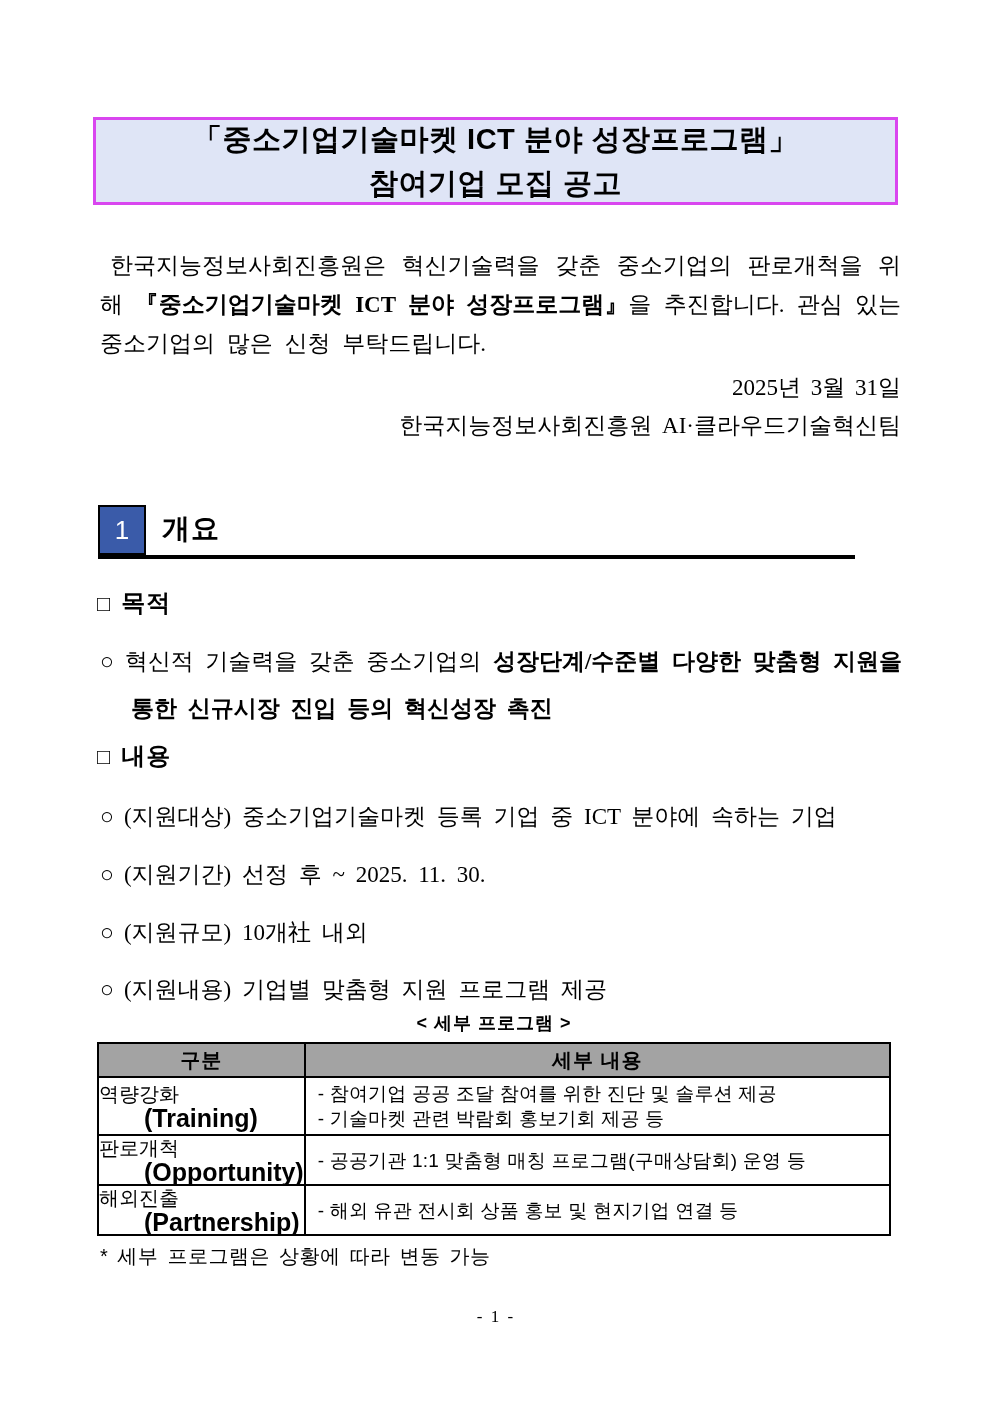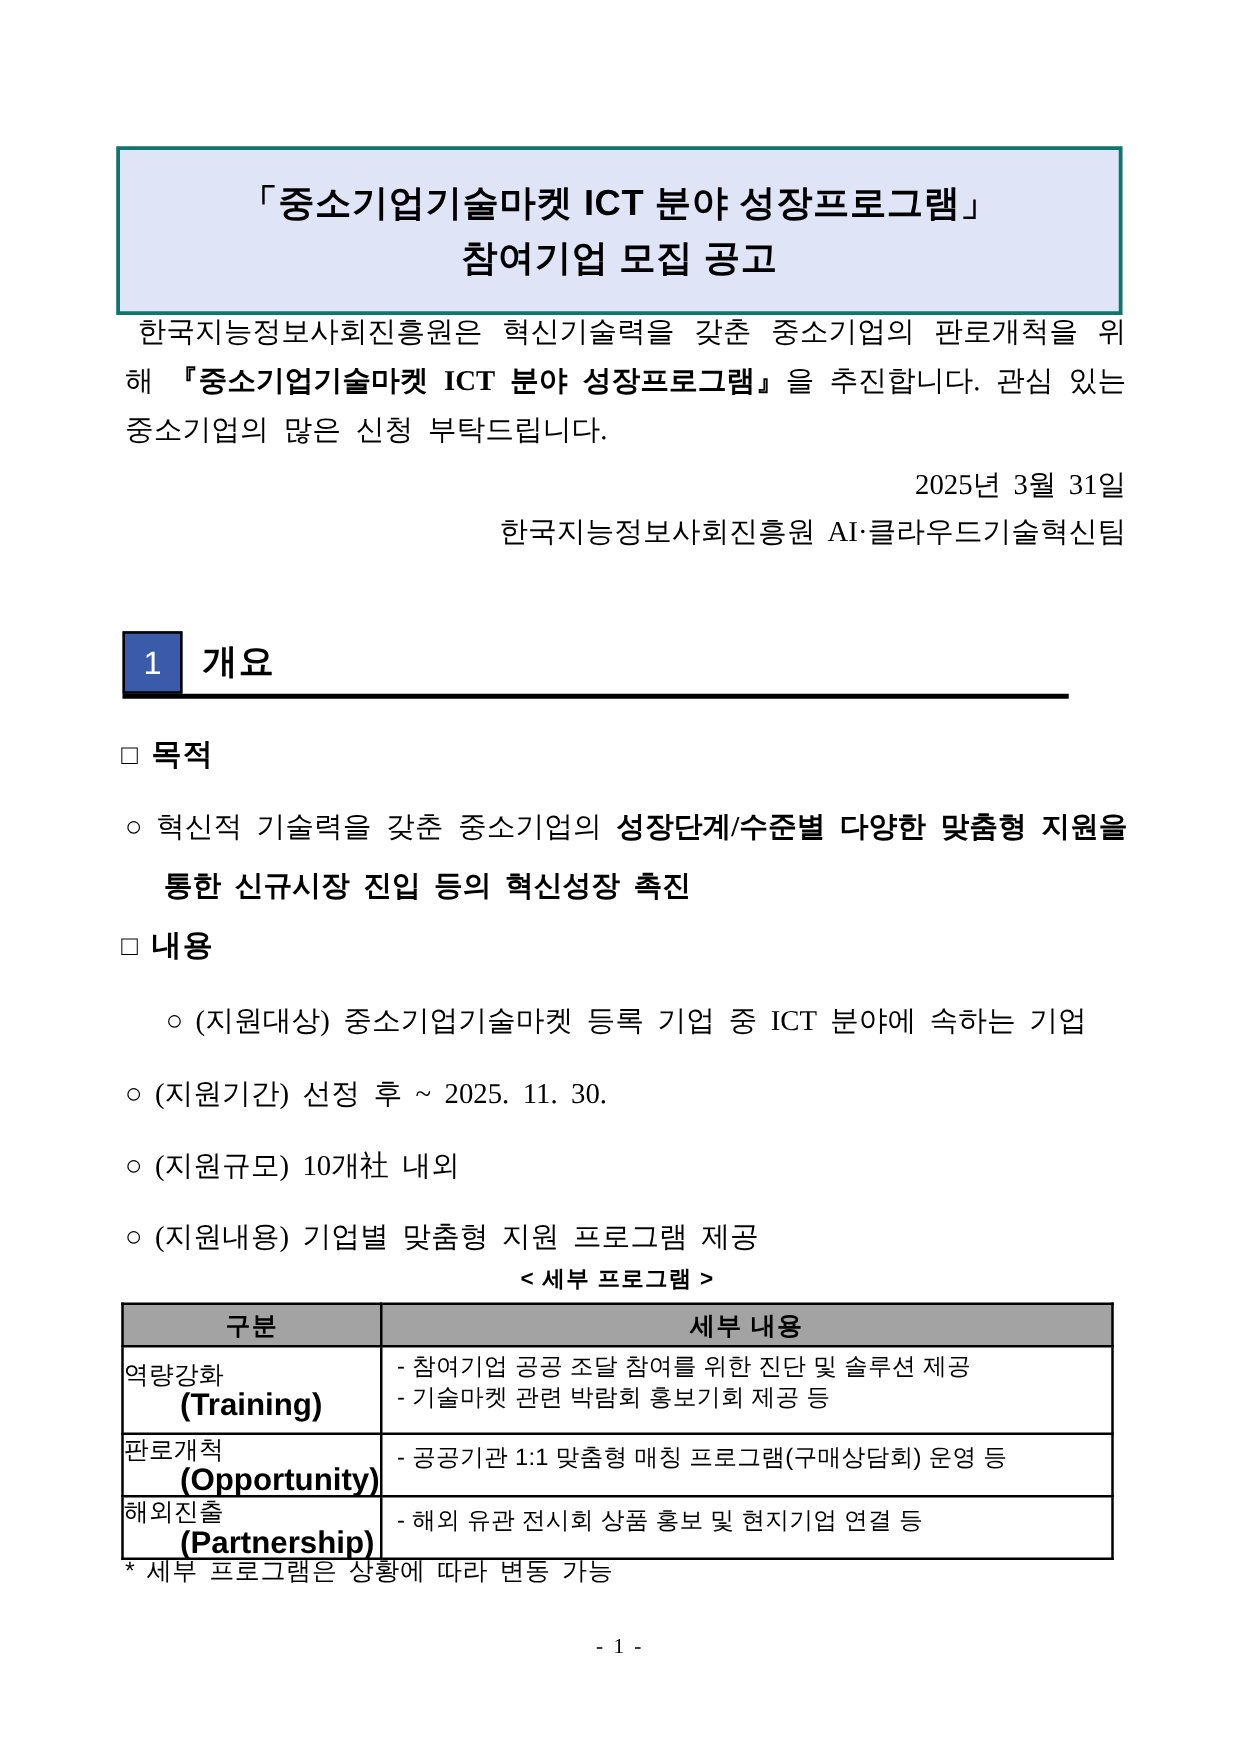--- a/index.html
+++ b/index.html
@@ -10,23 +10,23 @@
     height: 1403px;
     background: #ffffff;
     font-family: "Liberation Serif", serif;
     color: #000000;
     overflow: hidden;
   }
   
   .title-box {
     position: absolute;
     left: 93px; top: 117px;
-    width: 805px; height: 135px;
+    width: 805px; height: 88px;
     background: #dfe5f6;
-    border: 3px solid #0f766e;
+    border: 3px solid #d946ef;
     display: flex;
     flex-direction: column;
     justify-content: center;
     align-items: center;
     text-align: center;
     font-family: "Liberation Sans", sans-serif;
     font-weight: bold;
     font-size: 29px;
     line-height: 44px;
     letter-spacing: 0.5px;
@@ -139,21 +139,21 @@
   .program-table td.category {
     width: 152px;
     text-align: left;
     vertical-align: middle;
     line-height: 24px;
     font-size: 20px;
   }
   .program-table td.category .en { font-weight: bold; font-size: 25px; margin-left: 45px; }
   .program-table td.details {
     vertical-align: middle;
-    padding: 3px 6px 15px 12px;
+    padding: 3px 6px 3px 12px;
     line-height: 25px;
     letter-spacing: 0.2px;
   }
   .row-training   { height: 53px; }
   .row-opportunity{ height: 37px; }
   .row-partnership{ height: 43px; }
   
   .footnote {
     position: absolute;
     left: 100px; top: 1243px;
@@ -196,21 +196,21 @@
   <div class="sub-heading" style="top:587px;">
     <span class="marker">□</span><span class="label">목적</span>
   </div>
 
   <div class="bullet" style="top:638px;"><span class="marker">○</span><span>혁신적 기술력을 갖춘 중소기업의 </span><b>성장단계/수준별 다양한 맞춤형 지원을 통한 신규시장 진입 등의 혁신성장 촉진</b></div>
 
   <div class="sub-heading" style="top:740px;">
     <span class="marker">□</span><span class="label">내용</span>
   </div>
 
-  <div class="bullet single" style="top:793px;text-align:center;"><span class="marker">○</span><span>(지원대상) 중소기업기술마켓 등록 기업 중 ICT 분야에 속하는 기업</span></div>
+  <div class="bullet single" style="top:793px;"><span class="marker">○</span><span>(지원대상) 중소기업기술마켓 등록 기업 중 ICT 분야에 속하는 기업</span></div>
   <div class="bullet single" style="top:851px;"><span class="marker">○</span><span>(지원기간) 선정 후 ~ 2025. 11. 30.</span></div>
   <div class="bullet single" style="top:909px;"><span class="marker">○</span><span>(지원규모) 10개社 내외</span></div>
   <div class="bullet single" style="top:966px;"><span class="marker">○</span><span>(지원내용) 기업별 맞춤형 지원 프로그램 제공</span></div>
 
   <div class="table-caption">&lt; 세부 프로그램 &gt;</div>
 
   <table class="program-table">
     <tbody>
         <tr>
       <th>구분</th>

